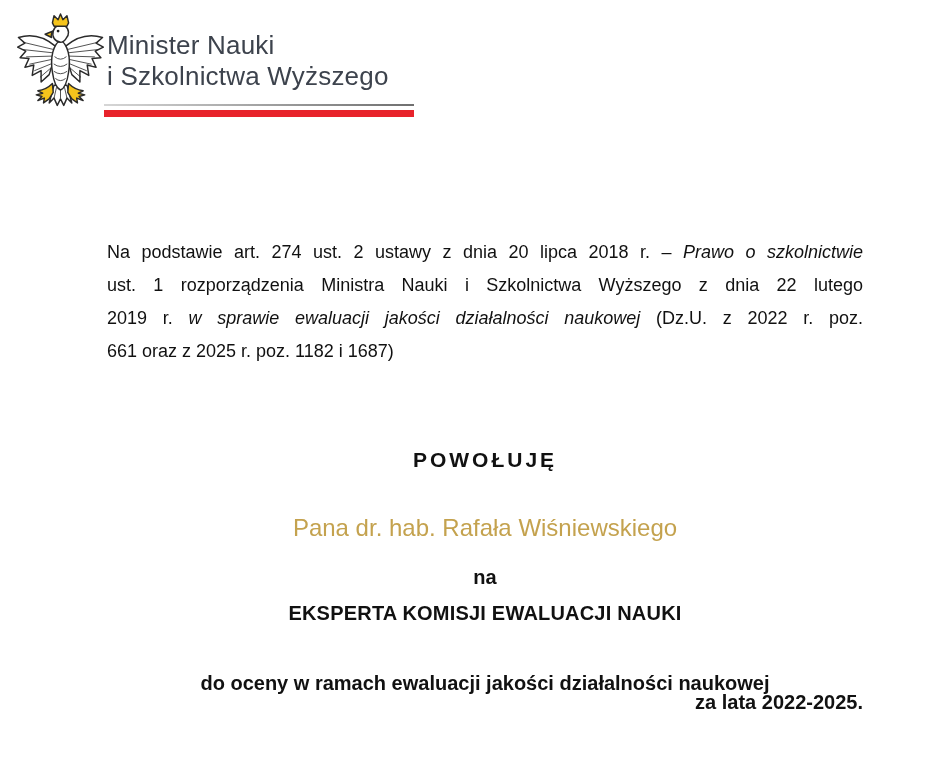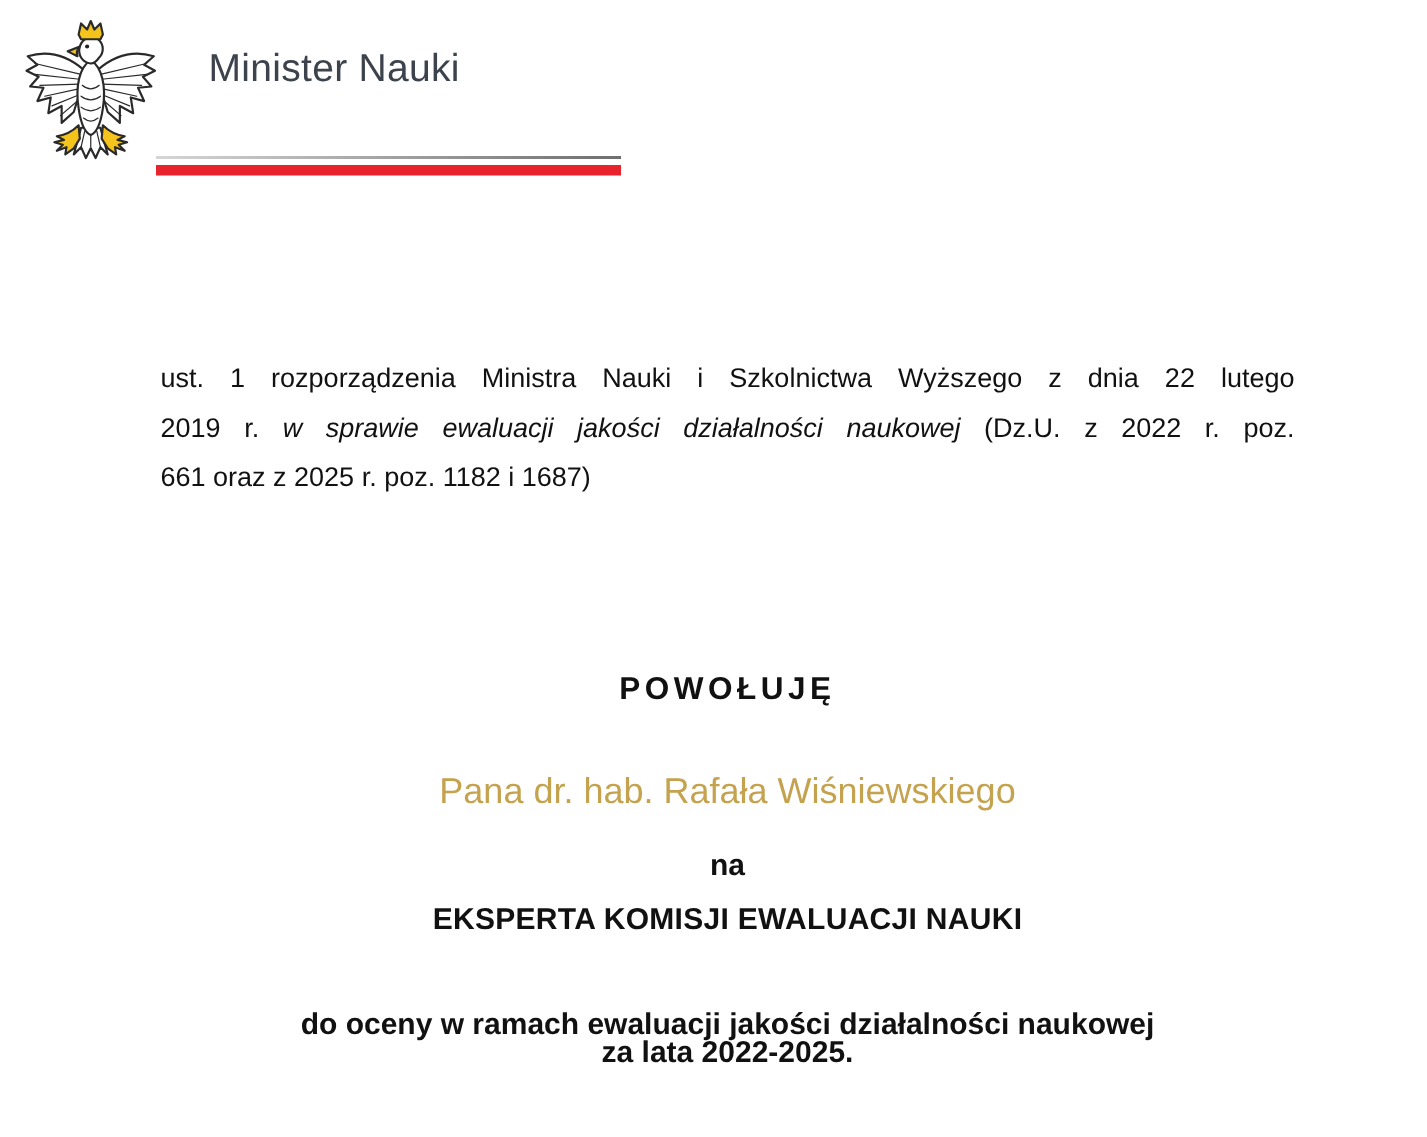--- a/index.html
+++ b/index.html
@@ -26,21 +26,20 @@
   }
   .ministry {
     position: absolute;
     left: 107px;
     top: 30px;
     font-size: 26px;
     line-height: 31px;
     letter-spacing: 0.2px;
     color: var(--ministry-text, #3D434D);
     white-space: nowrap;
-    margin-left: 32px;
   }
   .flag-rule {
     position: absolute;
     left: 104px;
     top: 104px;
     width: 310px;
   }
   .flag-gray {
     height: 2px;
     background: linear-gradient(to right, #d6d6d6, #6f6f6f);
@@ -85,21 +84,21 @@
   }
   .name {
     top: 514px;
     font-size: 24px;
     font-weight: normal;
     color: var(--appointee-gold, #C4A24E);
   }
   .na     { top: 566px; font-size: 20px; font-weight: bold; }
   .role   { top: 602px; font-size: 20px; font-weight: bold; letter-spacing: 0.2px; }
   .scope  { top: 672px; font-size: 20px; font-weight: bold; }
-  .period { top: 691px; font-size: 20px; font-weight: bold; }
+  .period { top: 691px; font-size: 20px; font-weight: bold; text-align: right; }
 </style>
 </head>
 <body>
 
 <div class="page">
 
   <svg class="emblem" viewBox="0 0 120 140" aria-hidden="true">
     <g stroke="#2a2a2a" stroke-width="1.8" stroke-linejoin="round" stroke-linecap="round">
 
       <path fill="#ffffff" d="M54 42 C40 30 24 26 8 31 L16 38 7 43 17 48 10 56 21 57 16 68 27 65 25 78 36 72 36 86 46 77 50 64 54 50 Z"></path>
@@ -120,28 +119,30 @@
       <path fill="#ffffff" d="M60 37 C53 36 49 30 51 23 C53 16 61 13 66 17 C71 21 71 28 67 32 C65 35 62 37 60 37 Z"></path>
       <path fill="var(--eagle-gold, #F5C41C)" d="M51 23 L41 27 49 31 C48 28 49 25 51 23 Z"></path>
       <circle cx="57" cy="23" r="1.7" fill="#222222" stroke="none"></circle>
 
       <path fill="var(--eagle-gold, #F5C41C)" d="M50 13 L52 4 57 9 60 2 63 9 68 4 70 13 68 17 52 17 Z"></path>
     </g>
   </svg>
 
   <div class="ministry">
     <div>Minister Nauki</div>
+    <div>i Szkolnictwa Wyższego</div>
   </div>
 
   <div class="flag-rule">
     <div class="flag-gray"></div>
     <div class="flag-red"></div>
   </div>
 
   <div class="legal">
+      <div class="legal-line just"><span>Na podstawie art. 274 ust. 2 ustawy z dnia 20 lipca 2018 r. – </span><em>Prawo o szkolnictwie</em></div>
       <div class="legal-line just"><span>ust. 1 rozporządzenia Ministra Nauki i Szkolnictwa Wyższego z dnia 22 lutego</span></div>
       <div class="legal-line just"><span>2019 r. </span><em>w sprawie ewaluacji jakości działalności naukowej</em><span> (Dz.U. z 2022 r. poz.</span></div>
       <div class="legal-line"><span>661 oraz z 2025 r. poz. 1182 i 1687)</span></div>
     </div>
 
   <div class="c powoluje">POWOŁUJĘ</div>
   <div class="c name">Pana dr. hab. Rafała Wiśniewskiego</div>
   <div class="c na">na</div>
   <div class="c role">EKSPERTA KOMISJI EWALUACJI NAUKI</div>
   <div class="c scope">do oceny w ramach ewaluacji jakości działalności naukowej</div>

